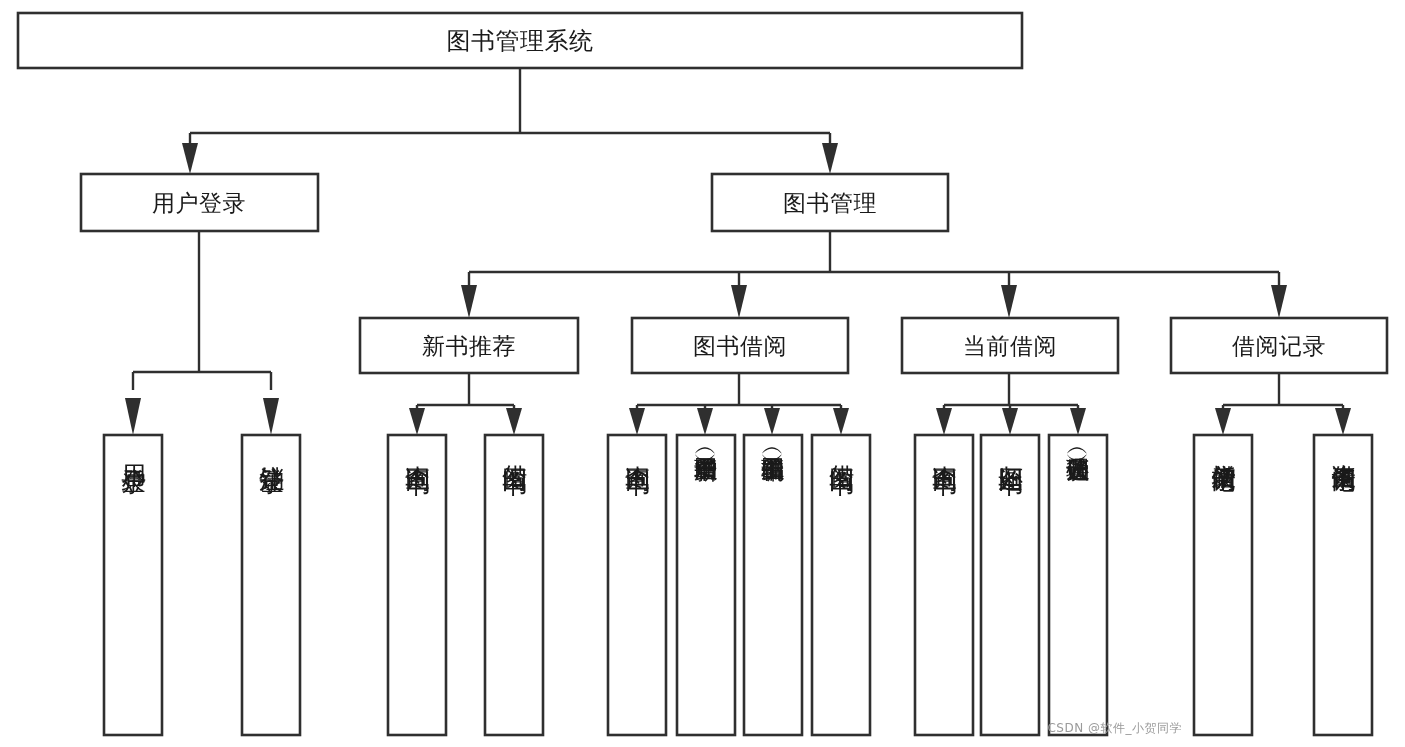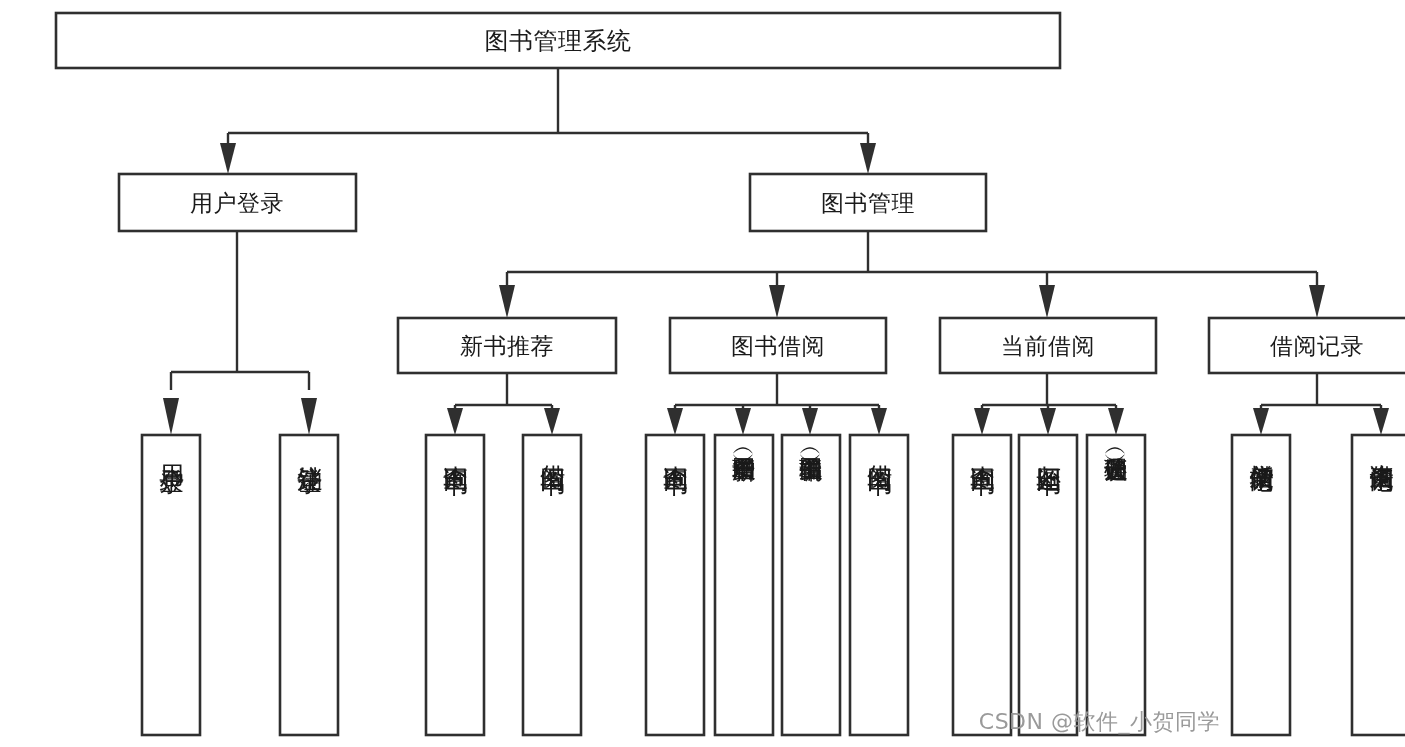--- a/index.html
+++ b/index.html
@@ -11,21 +11,20 @@
     width: 1405px;
     height: 747px;
     font-family: "DejaVu Sans", "Liberation Sans", sans-serif;
     overflow: hidden;
     position: relative;
   }
   #diagram-root {
     position: relative;
     width: 1196px;
     height: 747px;
-    margin-left: 38px;
   }
   svg.diagram {
     position: absolute;
     top: 0;
     left: 0;
     width: 1405px;
     height: 747px;
     display: block;
   }
   .node-box {
@@ -74,21 +73,21 @@
     line-height: 1.06;
     color: #1a1a1a;
     letter-spacing: 2px;
     white-space: nowrap;
   }
   .watermark {
     position: absolute;
     right: 14px;
     bottom: 10px;
     font-family: "DejaVu Sans", "Liberation Sans", sans-serif;
-    font-size: 22px;
+    font-size: 12px;
     color: #9a9a9a;
     letter-spacing: 0.5px;
     user-select: none;
   }
 </style>
 </head>
 <body>
 
 <div id="diagram-root">
 

